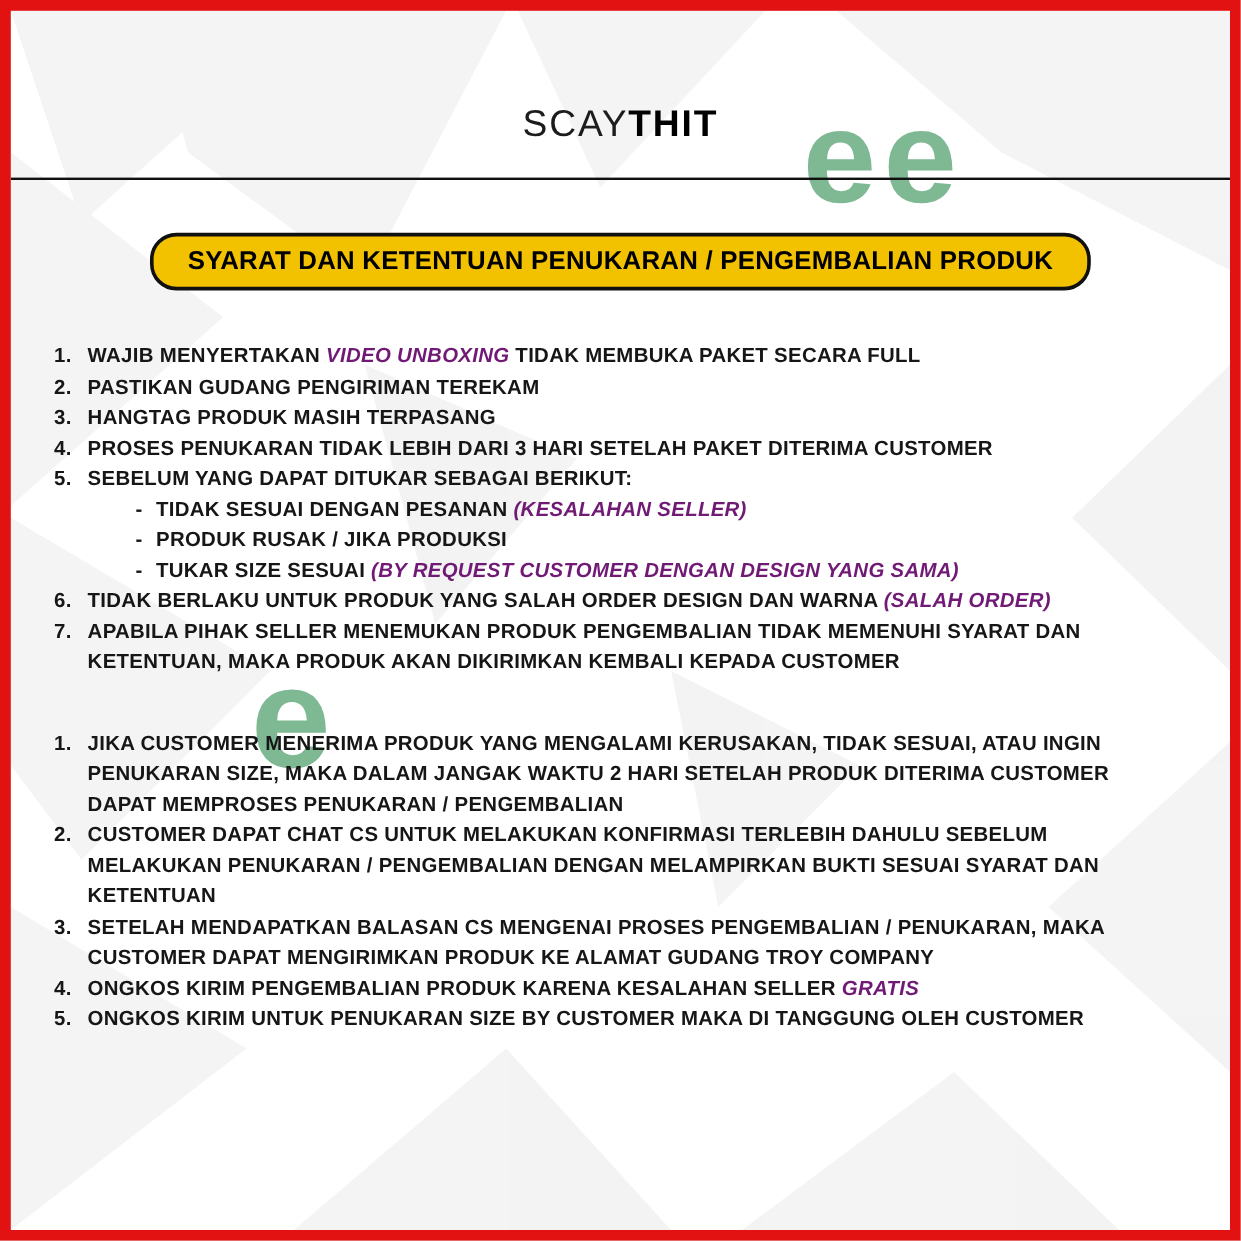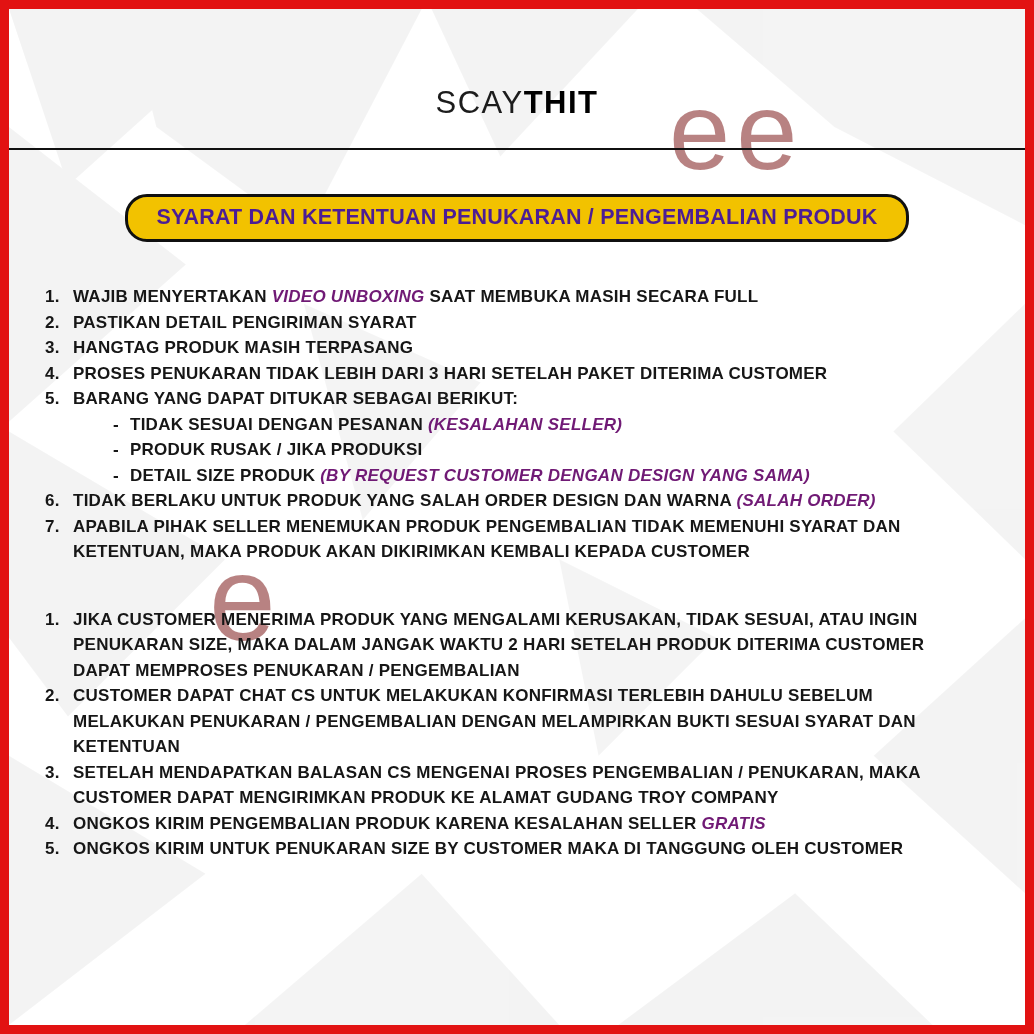--- a/index.html
+++ b/index.html
@@ -30,21 +30,21 @@
     border:none;
     border-top:2px solid #101010;
     margin:27px 0 0 0;
     width:100%;
   }
   .badge{
     display:block;
     width:fit-content;
     margin:44px auto 0 auto;
     background:#f2c200;
-    color:#4c1d95;
+    color:#000000;
     border:3px solid #101010;
     border-radius:22px;
     padding:8px 28px 9px 28px;
     font-weight:800;
     font-size:21.5px;
     letter-spacing:0.2px;
     white-space:nowrap;
   }
   .badge2{margin-top:58px;}
   .list{
@@ -60,22 +60,22 @@
   .item .txt{flex:1 1 auto;}
   .item.subitem{margin-left:68px;}
   .item.subitem .num{min-width:17px;}
   .hl{
     color:#701a75;
     font-style:italic;
     font-weight:800;
   }
   .wm{
     position:absolute;
-    color:#7f1d1d;
-    font-weight:400;
+    color:#15803d;
+    font-weight:700;
     opacity:0.55;
     pointer-events:none;
     z-index:0;
   }
   .wm1{top:58px;left:660px;font-size:110px;letter-spacing:6px;}
   .wm2{top:520px;left:200px;font-size:120px;}
 </style>
 </head>
 <body>
 
@@ -108,49 +108,49 @@
       <span class="light">SCAY</span><span class="bold">THIT</span>
     </div>
 
     <hr class="rule">
 
     <section>
       <div class="badge">SYARAT DAN KETENTUAN PENUKARAN / PENGEMBALIAN PRODUK</div>
       <div class="list" id="list1">
           <div class="item">
             <span class="num">1.</span>
-            <span class="txt"><span>WAJIB MENYERTAKAN </span><span class="hl">VIDEO UNBOXING</span><span> SAAT MEMBUKA MASIH SECARA FULL</span></span>
+            <span class="txt"><span>WAJIB MENYERTAKAN </span><span class="hl">VIDEO UNBOXING</span><span> TIDAK MEMBUKA PAKET SECARA FULL</span></span>
           </div>
           <div class="item">
             <span class="num">2.</span>
-            <span class="txt"><span>PASTIKAN DETAIL PENGIRIMAN SYARAT</span></span>
+            <span class="txt"><span>PASTIKAN GUDANG PENGIRIMAN TEREKAM</span></span>
           </div>
           <div class="item">
             <span class="num">3.</span>
             <span class="txt"><span>HANGTAG PRODUK MASIH TERPASANG</span></span>
           </div>
           <div class="item">
             <span class="num">4.</span>
             <span class="txt"><span>PROSES PENUKARAN TIDAK LEBIH DARI 3 HARI SETELAH PAKET DITERIMA CUSTOMER</span></span>
           </div>
           <div class="item">
             <span class="num">5.</span>
-            <span class="txt"><span>BARANG YANG DAPAT DITUKAR SEBAGAI BERIKUT:</span></span>
+            <span class="txt"><span>SEBELUM YANG DAPAT DITUKAR SEBAGAI BERIKUT:</span></span>
           </div>
           <div class="item subitem">
             <span class="num">-</span>
             <span class="txt"><span>TIDAK SESUAI DENGAN PESANAN </span><span class="hl">(KESALAHAN SELLER)</span></span>
           </div>
           <div class="item subitem">
             <span class="num">-</span>
             <span class="txt"><span>PRODUK RUSAK / JIKA PRODUKSI</span></span>
           </div>
           <div class="item subitem">
             <span class="num">-</span>
-            <span class="txt"><span>DETAIL SIZE PRODUK </span><span class="hl">(BY REQUEST CUSTOMER DENGAN DESIGN YANG SAMA)</span></span>
+            <span class="txt"><span>TUKAR SIZE SESUAI </span><span class="hl">(BY REQUEST CUSTOMER DENGAN DESIGN YANG SAMA)</span></span>
           </div>
           <div class="item">
             <span class="num">6.</span>
             <span class="txt"><span>TIDAK BERLAKU UNTUK PRODUK YANG SALAH ORDER DESIGN DAN WARNA </span><span class="hl">(SALAH ORDER)</span></span>
           </div>
           <div class="item">
             <span class="num">7.</span>
             <span class="txt"><span>APABILA PIHAK SELLER MENEMUKAN PRODUK PENGEMBALIAN TIDAK MEMENUHI SYARAT DAN KETENTUAN, MAKA PRODUK AKAN DIKIRIMKAN KEMBALI KEPADA CUSTOMER</span></span>
           </div>
         </div>

